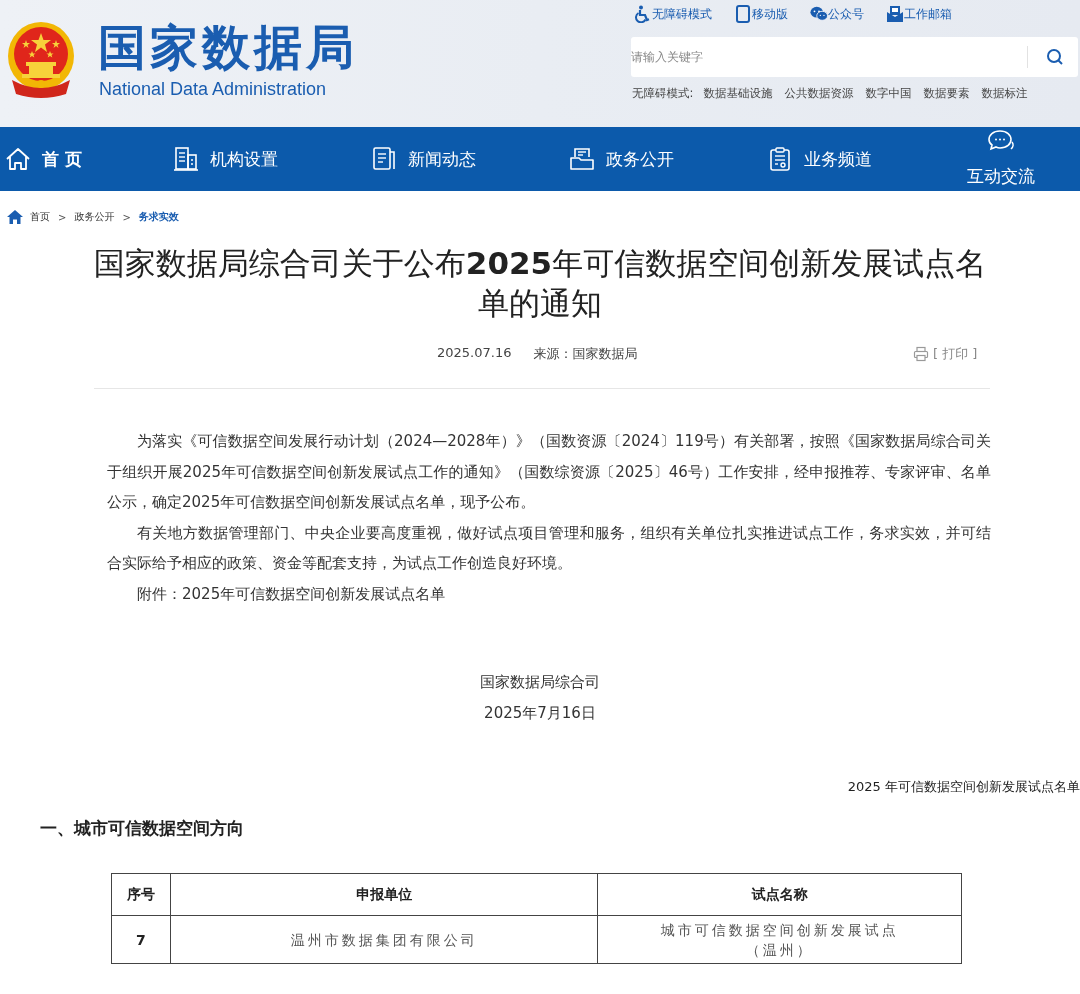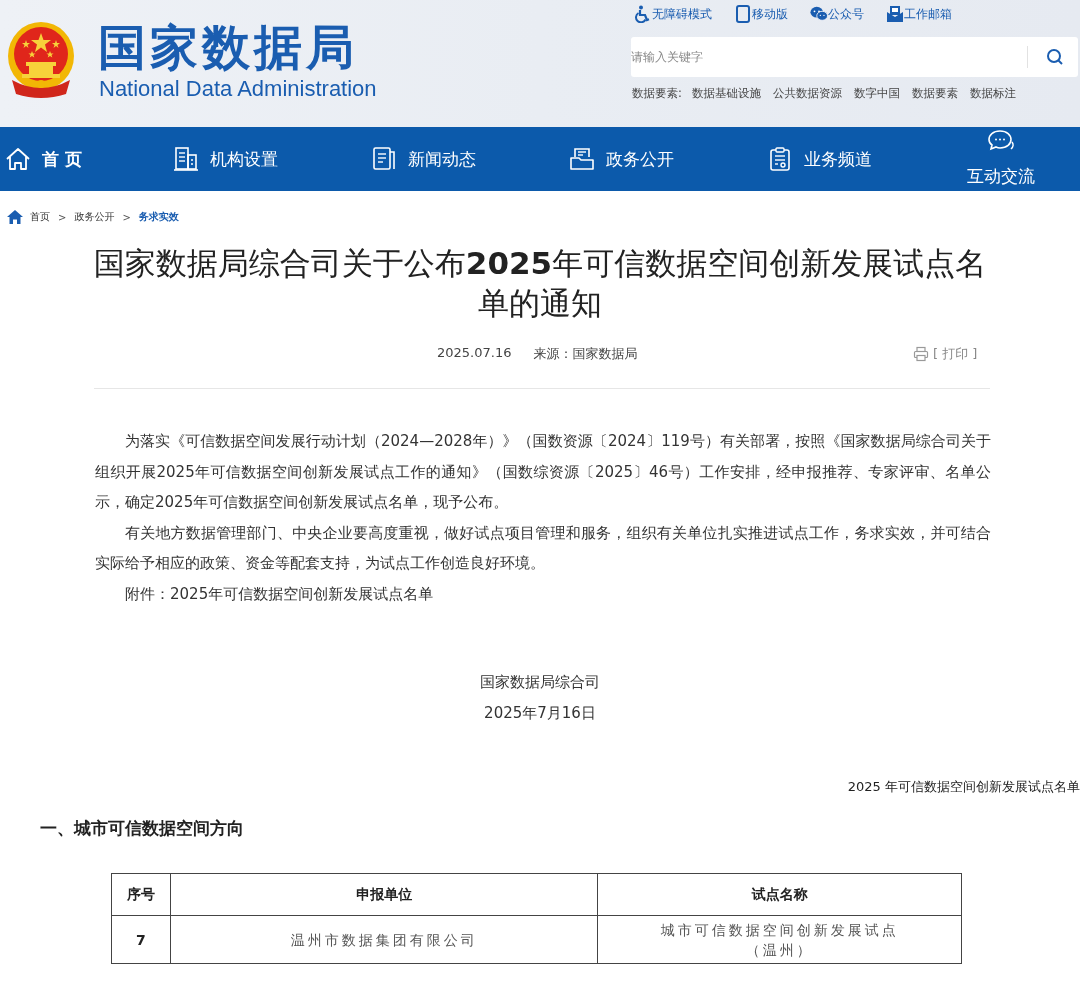--- a/index.html
+++ b/index.html
@@ -5,21 +5,21 @@
   * { box-sizing: border-box; margin: 0; padding: 0; }
   html, body { width: 1080px; height: 994px; overflow: hidden; background: #ffffff; }
   body { font-family: "DejaVu Sans", "Liberation Sans", sans-serif; color: #333; position: relative; }
 
   
   .header { position: absolute; left: 0; top: 0; width: 1080px; height: 127px;
     background: linear-gradient(90deg, #eef1f6 0%, #e9edf3 50%, #e6eaf1 100%); }
   .emblem { position: absolute; left: 6px; top: 20px; width: 70px; height: 78px; }
   .logo-cn { position: absolute; left: 98px; top: 18px; font-size: 48px; font-weight: bold;
     color: #1a5db0; letter-spacing: 4px; line-height: 58px; }
-  .logo-en { position: absolute; left: 99px; top: 78px; font-size: 22px; color: #1a5db0;
+  .logo-en { position: absolute; left: 99px; top: 78px; font-size: 18px; color: #1a5db0;
     font-family: "Liberation Sans", sans-serif; line-height: 22px; }
 
   .toplinks { position: absolute; left: 634px; top: 5px; display: flex; gap: 22px; font-size: 12px; color: #1a5db0; }
   .toplink { display: flex; align-items: center; cursor: pointer; }
   .toplink svg { width: 18px; height: 18px; }
 
   .search-box { position: absolute; left: 631px; top: 37px; width: 447px; height: 40px;
     background: #fff; border-radius: 3px; }
   .search-input { position: absolute; left: 0; top: 0; width: 395px; height: 40px; border: none;
     background: transparent; font-size: 12px; color: #888; outline: none;
@@ -47,21 +47,21 @@
   
   .title { position: absolute; left: 80px; top: 243px; width: 920px; text-align: center;
     font-size: 31px; line-height: 40px; color: #222; letter-spacing: 0px; }
   .title b { font-weight: bold; }
   .meta { position: absolute; left: 437px; top: 345px; font-size: 13px; color: #444; display: flex; gap: 22px; }
   .print { position: absolute; left: 913px; top: 345px; font-size: 13px; color: #888; display: flex; align-items: center; gap: 4px; cursor: pointer; }
   .rule { position: absolute; left: 94px; top: 388px; width: 896px; height: 1px; background: #e6e6e6; }
 
   .body { position: absolute; left: 95px; top: 426px; width: 896px; font-size: 15px; line-height: 30.5px; color: #333; }
   .body p { margin: 0; text-align: justify; }
-  .body p.indent { text-indent: 30px; }
+  .body p.indent { text-indent: 30px; margin-left: 12px; }
 
   .sign { position: absolute; left: 0; width: 1080px; text-align: center; font-size: 15px; color: #333; }
 
   .list-title { position: absolute; left: 0; top: 778px; width: 1080px; text-align: right; font-size: 13px; font-weight: normal; color: #222; }
   .section-title { position: absolute; left: 40px; top: 817px; font-size: 17px; font-weight: bold; color: #222; }
 
   table.pilot { position: absolute; left: 111px; top: 873px; width: 851px; border-collapse: collapse; }
   table.pilot td, table.pilot th { border: 1.5px solid #444; text-align: center; color: #333; }
   table.pilot th { height: 42px; font-size: 14px; font-weight: bold; color: #222; }
   table.pilot td { height: 48px; font-size: 14px; letter-spacing: 3px; color: #555; line-height: 20px; }
@@ -129,21 +129,21 @@
     <div class="search-divider"></div>
     <div class="search-btn">
       <svg width="18" height="18" viewBox="0 0 18 18">
         <circle cx="8" cy="8" r="6" stroke="#1a5db0" stroke-width="2" fill="none"></circle>
         <line x1="12.5" y1="12.5" x2="16" y2="16" stroke="#1a5db0" stroke-width="2"></line>
       </svg>
     </div>
   </div>
 
   <div class="hot">
-    <span class="hot-label">数据要素:</span>
+    <span class="hot-label">无障碍模式:</span>
     <a>数据基础设施</a>
     <a>公共数据资源</a>
     <a>数字中国</a>
     <a>数据要素</a>
     <a>数据标注</a>
   </div>
 </div>
 
 <div class="nav">
   <div class="nav-item home" style="left:4px;">

